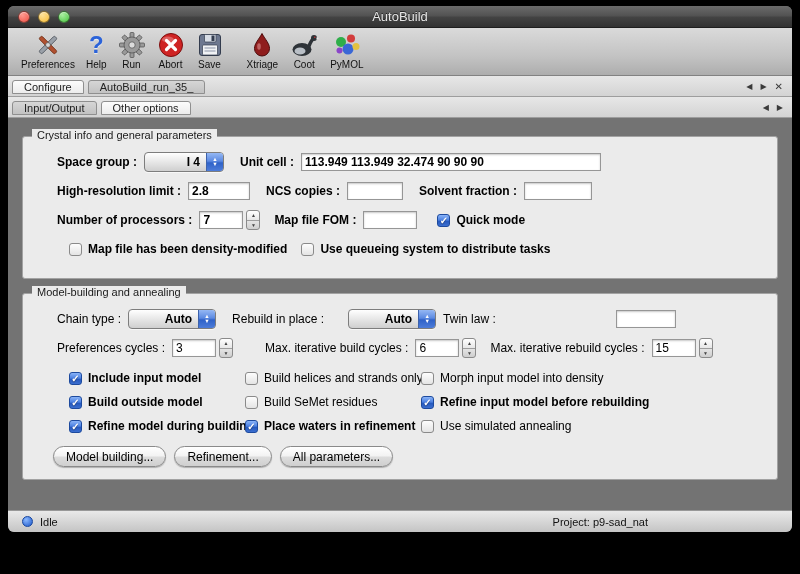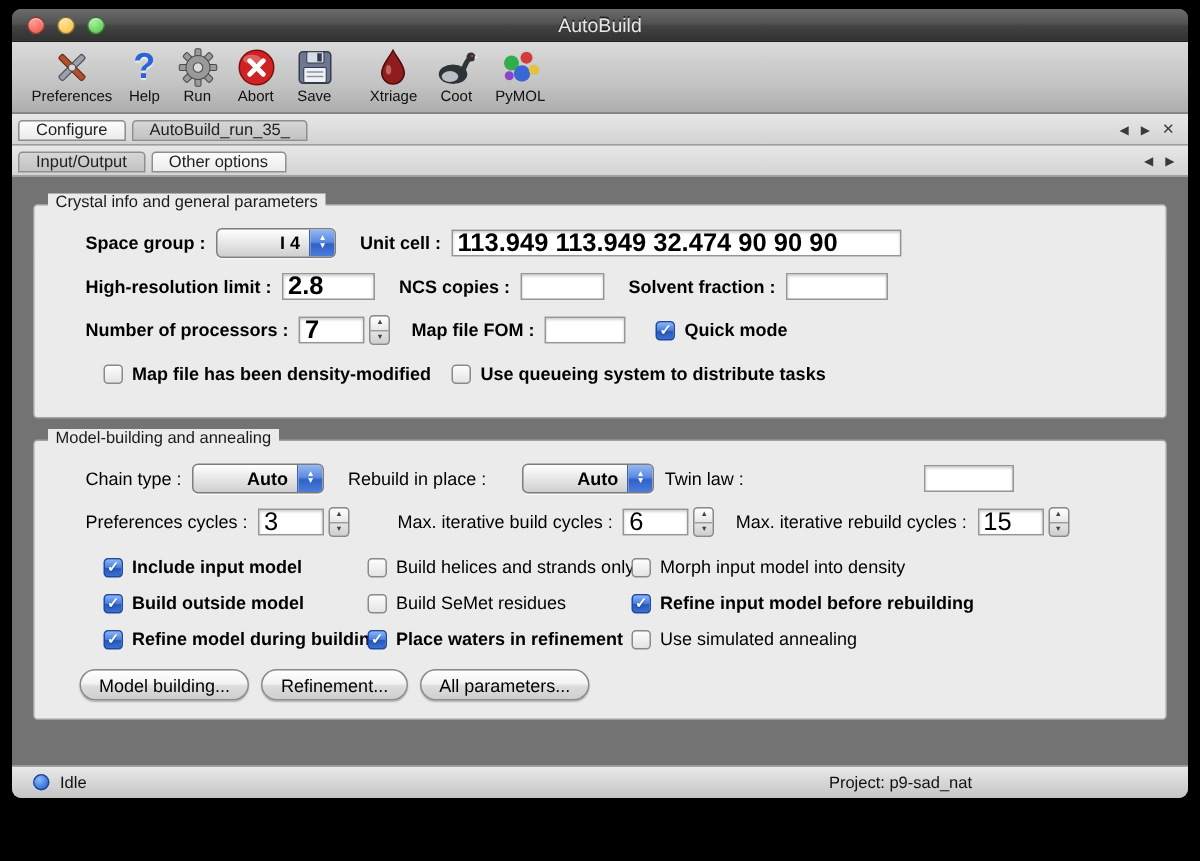--- a/index.html
+++ b/index.html
@@ -69,21 +69,21 @@
   .frow > * + * { margin-left: 7px; }
   .lbl { color: #000; white-space: nowrap; }
   .crystal .lbl { font-weight: bold; }
   .g14 { margin-left: 14px !important; }
   .g16 { margin-left: 16px !important; }
   .g20 { margin-left: 20px !important; }
   .g24 { margin-left: 24px !important; }
   .g32 { margin-left: 32px !important; text-align: right; }
   .g120 { margin-left: 120px !important; }
   .tinput {
-    height: 18px; border: 1px solid #969696; background: #fff; font-size: 17px;
+    height: 18px; border: 1px solid #969696; background: #fff; font-size: 12px;
     padding: 0 3px; font-family: "Liberation Sans", sans-serif;
     box-shadow: inset 0 1px 2px rgba(0,0,0,0.22);
   }
   .crystal .tinput { font-weight: bold; }
   .w300 { width: 300px; } .w62 { width: 62px; } .w56 { width: 56px; }
   .w68 { width: 68px; } .w44 { width: 44px; } .w54 { width: 54px; } .w60 { width: 60px; }
   
   .popup {
     display: inline-flex; align-items: center; justify-content: flex-end;
     height: 20px; border: 1px solid #7d7d7d; border-radius: 4px;

